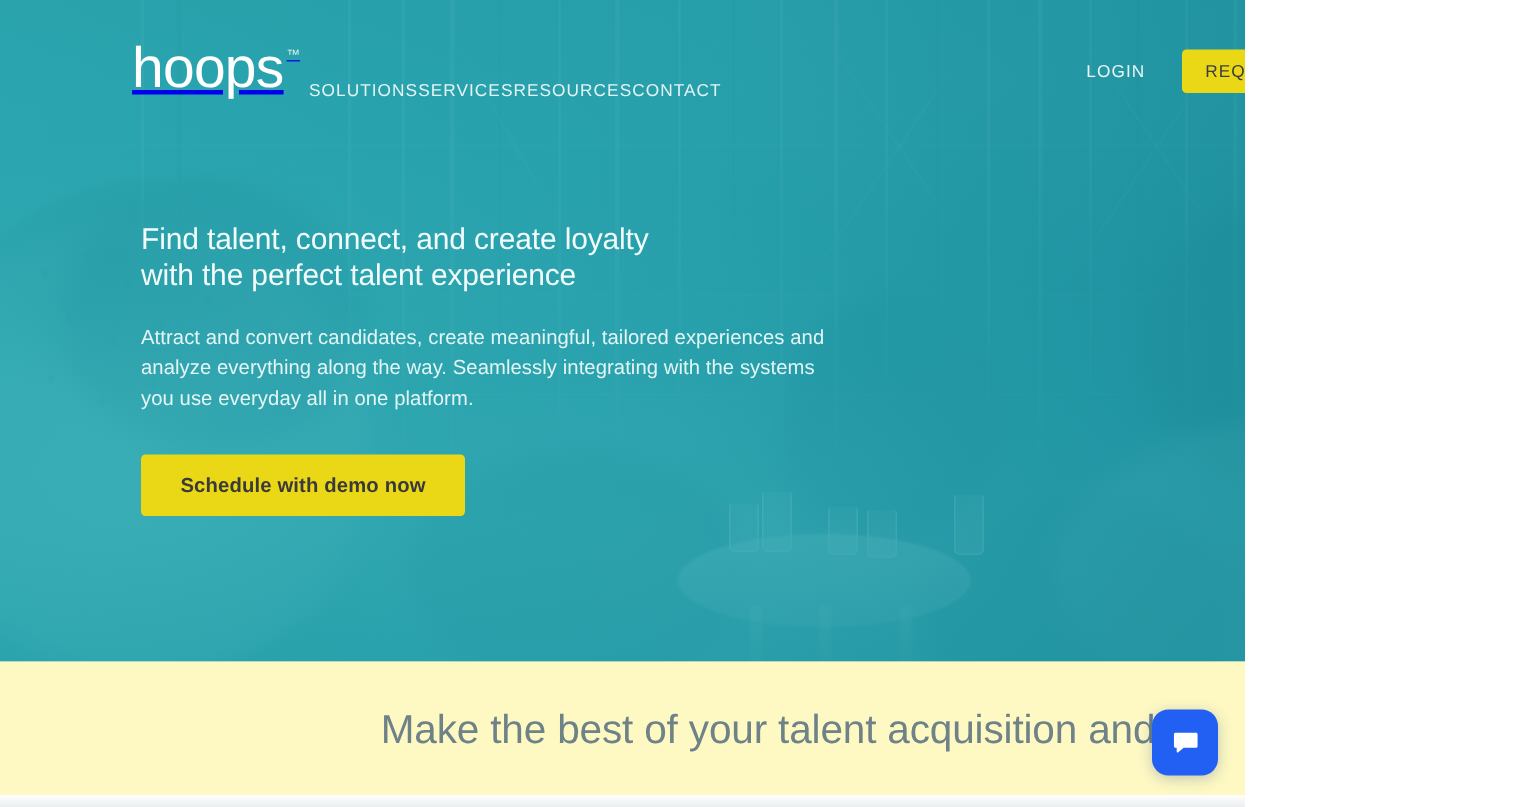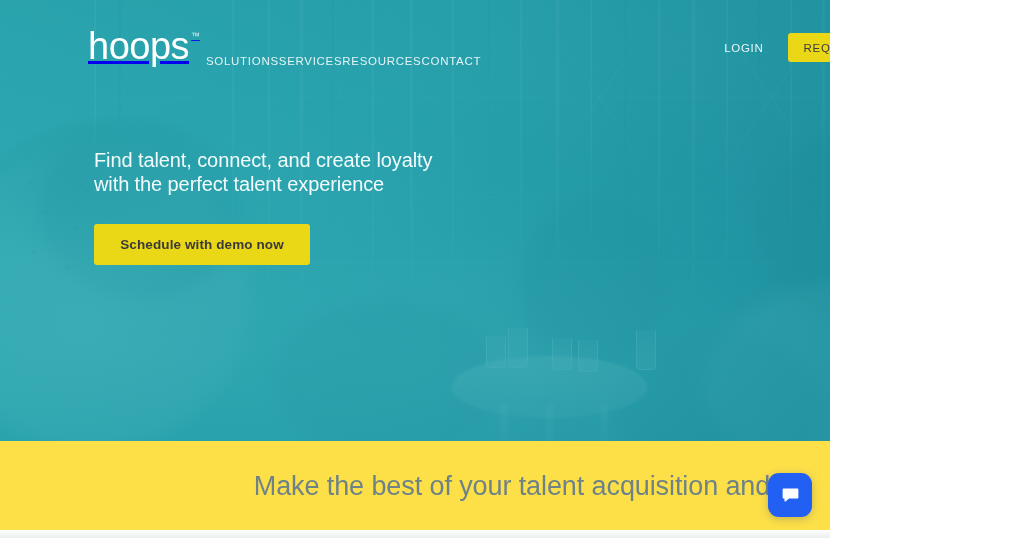--- a/index.html
+++ b/index.html
@@ -177,21 +177,21 @@
     width:216px; height:41px;
     background:#ead816; color:#3a3a3a;
     font-size:13.5px; font-weight:700; letter-spacing:.1px;
     border:none; border-radius:3px; cursor:pointer;
     font-family:"Liberation Sans", sans-serif;
   }
 
   
   .section-white {
     position:absolute; left:0; top:441px; width:1024px; height:97px;
-    background:#fde047;
+    background:#fef9c3;
   }
   .section-title {
     position:absolute; left:0; top:28px; width:100%;
     text-align:center;
     font-size:27px; font-weight:300; line-height:1.28;
     color:#6e8288; letter-spacing:-0.1px;
   }
   .bottom-band {
     position:absolute; left:0; bottom:0; width:100%; height:8px;
     background:linear-gradient(180deg, #ffffff 0%, #f2f4f5 58%, #eceff0 100%);
@@ -302,20 +302,21 @@
         <a class="login-link" href="#">LOGIN</a>
         <button class="demo-btn">REQUEST A DEMO</button>
       </div>
     </nav>
 
     <div class="hero-copy">
       <h1 class="hero-title">
         <span>Find talent, connect, and create loyalty</span><br>
         <span>with the perfect talent experience</span>
       </h1>
+      <p class="hero-sub">Attract and convert candidates, create meaningful, tailored experiences and analyze everything along the way. Seamlessly integrating with the systems you use everyday all in one platform.</p>
       <button class="cta-btn">Schedule with demo now</button>
     </div>
   </section>
 
   <section class="section-white">
     <h2 class="section-title">
       <span>Make the best of your talent acquisition and</span><br>
     </h2>
     <div class="bottom-band"></div>
   </section>

